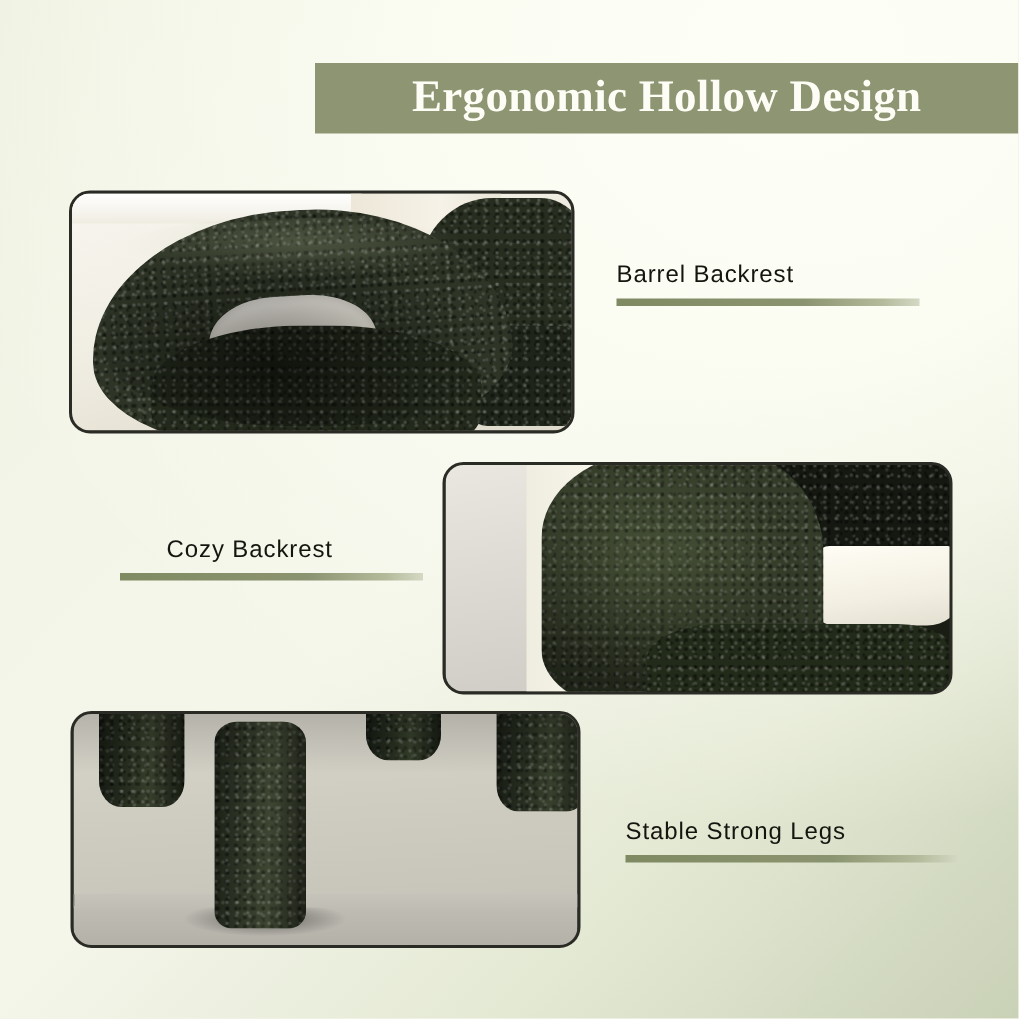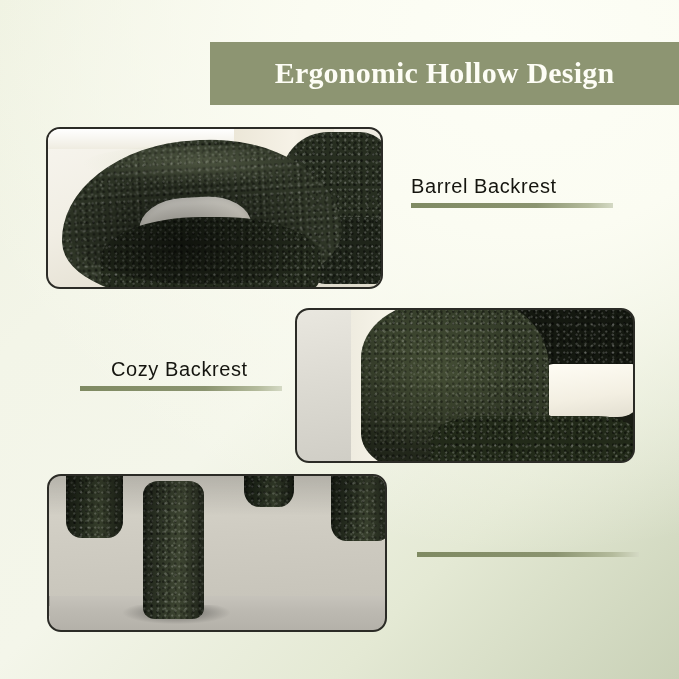--- a/index.html
+++ b/index.html
@@ -24,21 +24,21 @@
       radial-gradient(ellipse 150% 130% at 78% 6%, #fdfef6 0%, #fbfcf2 22%, rgba(251,252,242,0) 58%),
       linear-gradient(134deg, #eef1e0 0%, #f3f5e8 26%, #f4f6ea 48%, #e4e9d4 74%, #c9d1b7 100%);
   }
 
   
   .title-band {
     position: absolute;
     left: 210px;
     top: 42px;
     width: 469px;
-    height: 63px;
+    height: 47px;
     background: #8d9572;
     display: flex;
     align-items: center;
     justify-content: center;
   }
   .title-band .title-text {
     font-family: "Liberation Serif", "DejaVu Serif", serif;
     font-size: 30px;
     font-weight: 700;
     color: #fdfdf5;
@@ -236,21 +236,21 @@
     pointer-events: none;
   }
 
   
   .feature-label {
     position: absolute;
   }
   .feature-label .label-text {
     font-family: "Liberation Sans", "DejaVu Sans", sans-serif;
     font-weight: 300;
-    font-size: 20px;
+    font-size: 16px;
     letter-spacing: 0.6px;
     color: #15150f;
     white-space: nowrap;
     line-height: 1.1;
   }
   .feature-label .label-rule {
     height: 5px;
     margin-top: 6px;
     background: linear-gradient(90deg, #7f8a62 0%, #8b9470 62%, #b4bb9c 88%, #d4d9c4 100%);
   }
@@ -317,16 +317,17 @@
       <div class="boucle leg leg-back-r"></div>
       <div class="boucle leg leg-right"></div>
       <div class="boucle leg leg-back-l"></div>
       <div class="leg-shadow"></div>
       <div class="boucle leg leg-front"></div>
       <div class="vignette"></div>
     </div>
   </div>
 
   <div class="feature-label" id="label-legs">
+    <div class="label-text">Stable Strong Legs</div>
     <div class="label-rule"></div>
   </div>
 
 </div>
 
 </body></html>

